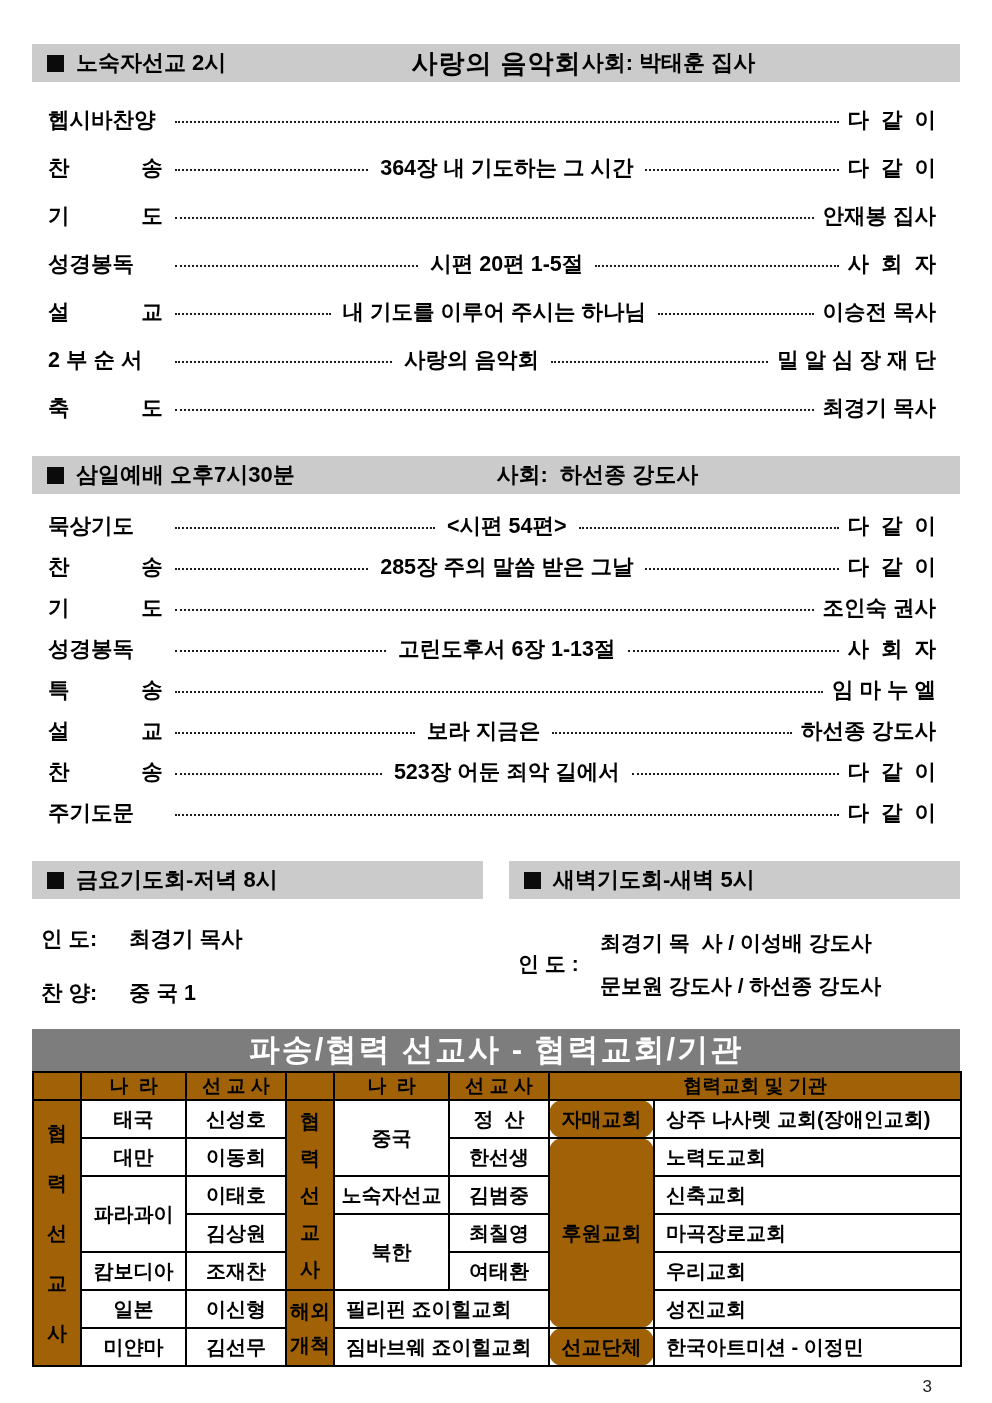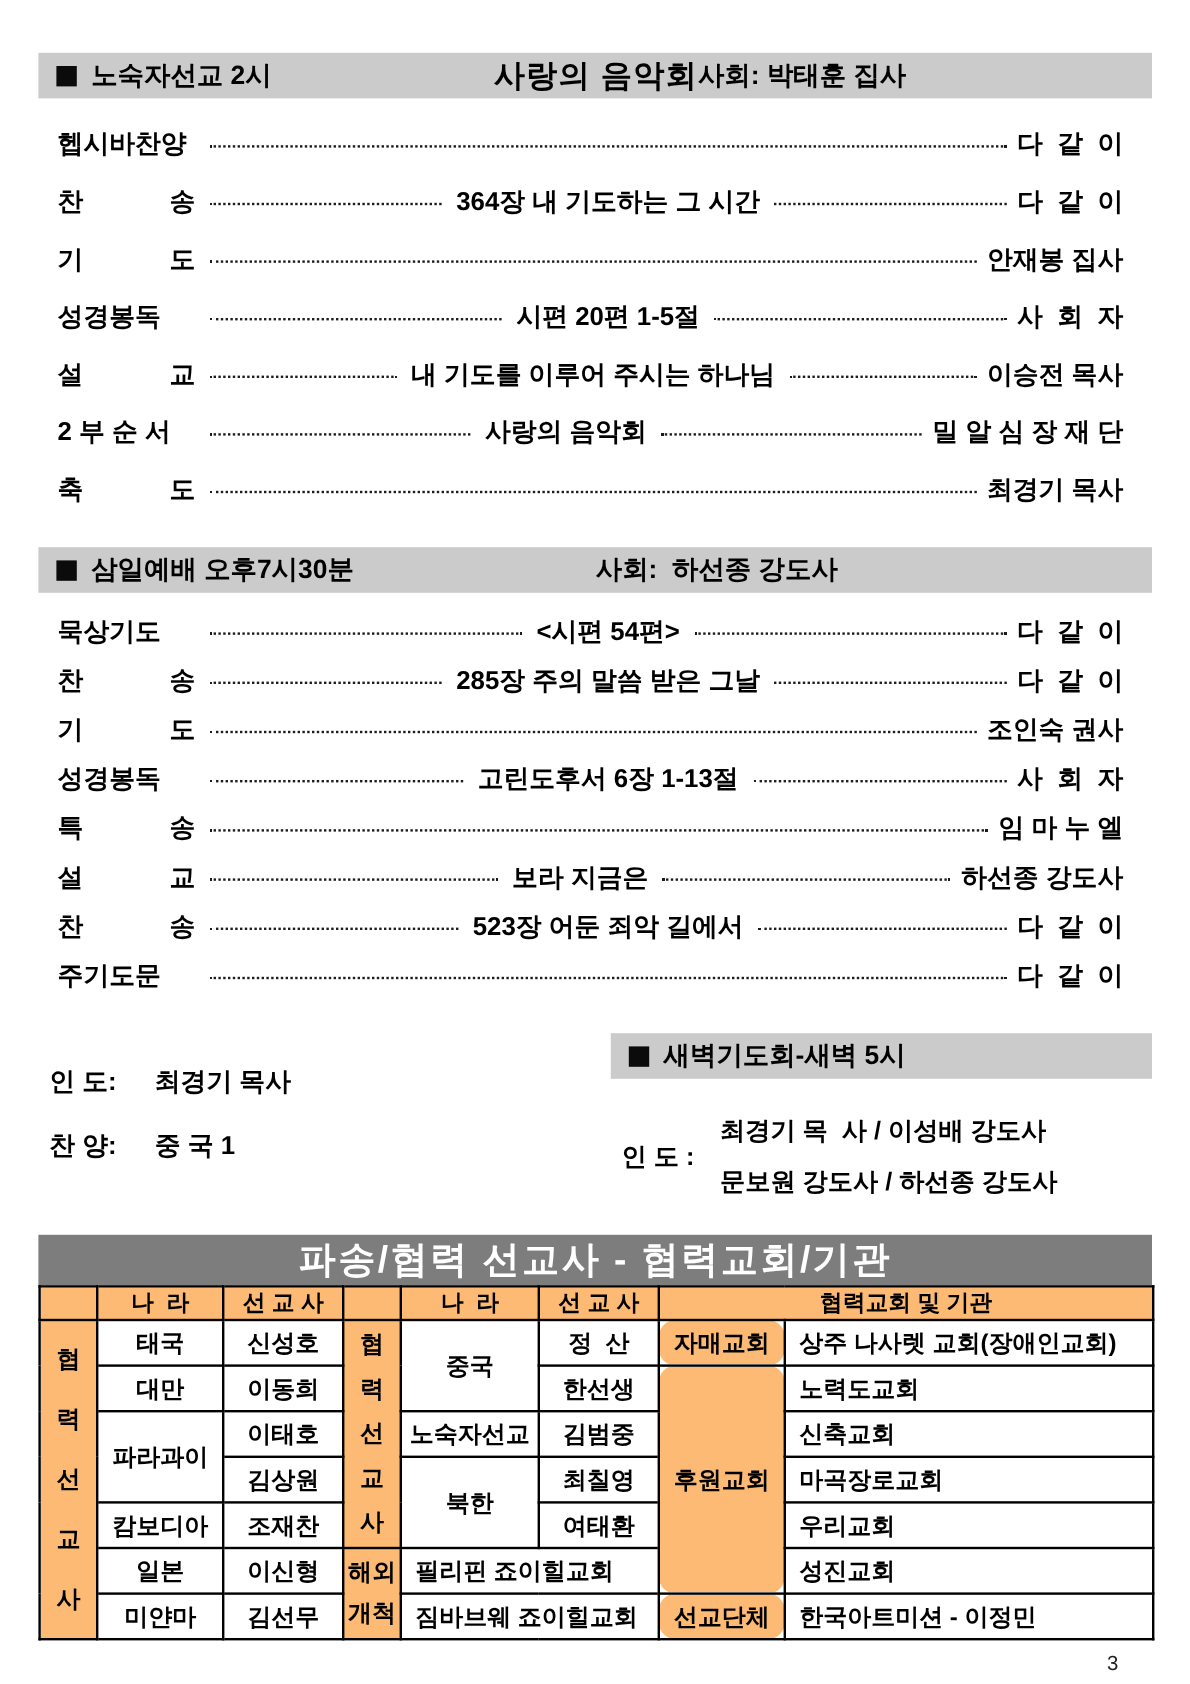--- a/index.html
+++ b/index.html
@@ -45,21 +45,21 @@
     background:#7d7d7d;color:#fff;height:42px;display:flex;align-items:center;
     justify-content:center;font-size:31px;letter-spacing:2px;
   }
   table.mt{border-collapse:collapse;width:100%;table-layout:fixed;}
   table.mt th,table.mt td{
     border:2px solid #000;padding:0;text-align:center;font-weight:700;
     font-size:20px;overflow:hidden;
   }
   table.mt th{height:24px;font-size:19px;}
   table.mt td{height:36px;}
-  .gray{background:#fdba74;}
+  .gray{background:#a16207;}
   .vA{white-space:pre-line;line-height:50px;font-size:21px;}
   .vB{white-space:pre-line;line-height:37px;font-size:21px;}
   .vB2{white-space:pre-line;line-height:34px;font-size:21px;}
   .cat{font-size:20px;border-radius:14px;}
   .val{text-align:left !important;padding-left:11px !important;}
   .pagenum{text-align:right;padding:10px 28px 0 0;font-size:17px;font-weight:400;color:#222;}
 </style>
 </head>
 <body>
 
@@ -176,20 +176,24 @@
     </div>
     <div class="row">
       <span class="lbl pre">주기도문</span>
       <span class="ldr"></span>
       <span class="name pre">다  같  이</span>
     </div>
   </div>
 
   <div class="pray-wrap">
     <div class="pray">
+      <div class="bar">
+        <span class="sq"></span>
+        <span>금요기도회-저녁 8시</span>
+      </div>
       <div class="kv">
         <span class="kv-label pre">인 도:</span>
         <span class="pre">최경기 목사</span>
       </div>
       <div class="kv">
         <span class="kv-label pre">찬 양:</span>
         <span class="pre">중 국 1</span>
       </div>
     </div>
     <div class="pray">

